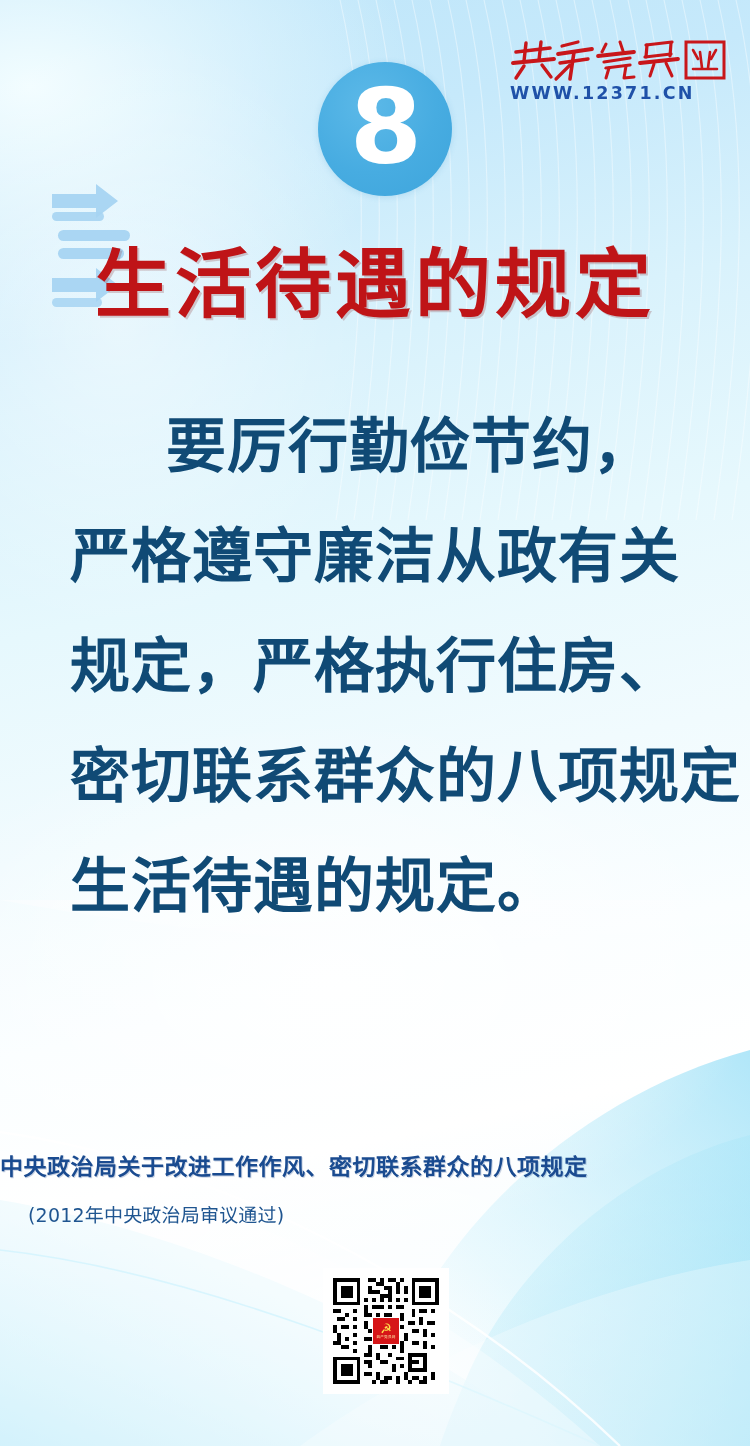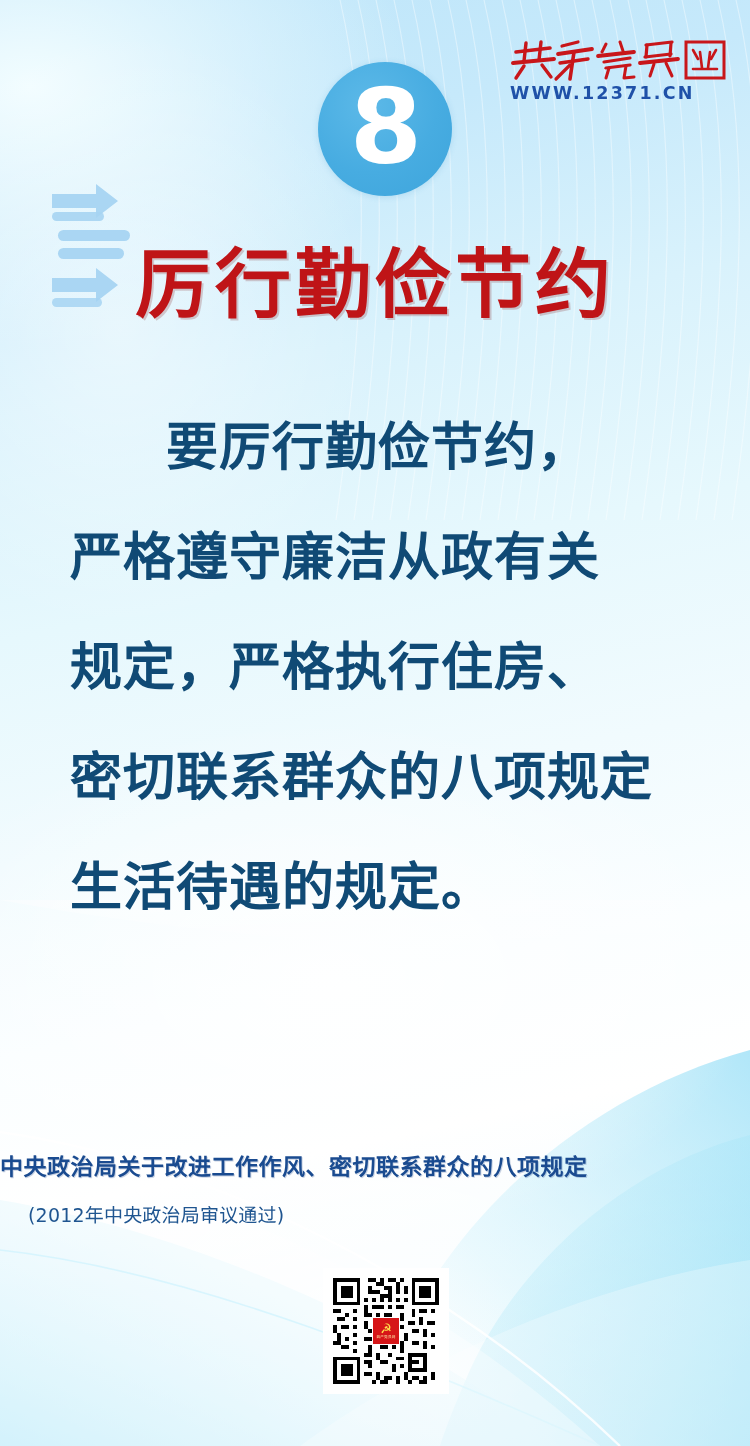--- a/index.html
+++ b/index.html
@@ -73,21 +73,21 @@
     font-weight:700;
     letter-spacing:4px;
     font-family:"DejaVu Sans","Liberation Sans",sans-serif;
     text-shadow:2px 2px 0 rgba(120,10,12,.20);
   }
 
   
   .body-text{
     position:absolute;left:70px;top:392px;width:610px;
     color:#104a75;
-    font-size:52px;
+    font-size:60px;
     line-height:110px;
     font-weight:700;
     letter-spacing:1px;
     text-align:justify;
     font-family:Liberation Sans, sans-serif;
   }
   .body-line{display:block;white-space:nowrap;}
   .body-line.first{text-indent:96px;}
 
   
@@ -257,21 +257,21 @@
     <g fill="#a6d4f2">
       <path d="M0 12 h44 v-10 l22 17 -22 17 v-10 h-44 z" opacity="0.95"></path>
       <rect x="0" y="30" width="52" height="9" rx="4.5" opacity="0.9"></rect>
       <rect x="6" y="48" width="72" height="11" rx="5.5" opacity="0.95"></rect>
       <rect x="6" y="66" width="66" height="11" rx="5.5" opacity="0.95"></rect>
       <path d="M0 96 h44 v-10 l22 17 -22 17 v-10 h-44 z" opacity="0.95"></path>
       <rect x="0" y="116" width="50" height="9" rx="4.5" opacity="0.85"></rect>
     </g>
   </svg>
 
-  <h1 class="headline">厉行勤俭节约</h1>
+  <h1 class="headline">生活待遇的规定</h1>
 
   <div class="body-text">
     <span class="body-line first">要厉行勤俭节约，</span>
     <span class="body-line">严格遵守廉洁从政有关</span>
     <span class="body-line">规定，严格执行住房、</span>
     <span class="body-line">密切联系群众的八项规定</span>
     <span class="body-line">生活待遇的规定。</span>
   </div>
 
   <div class="footer">

